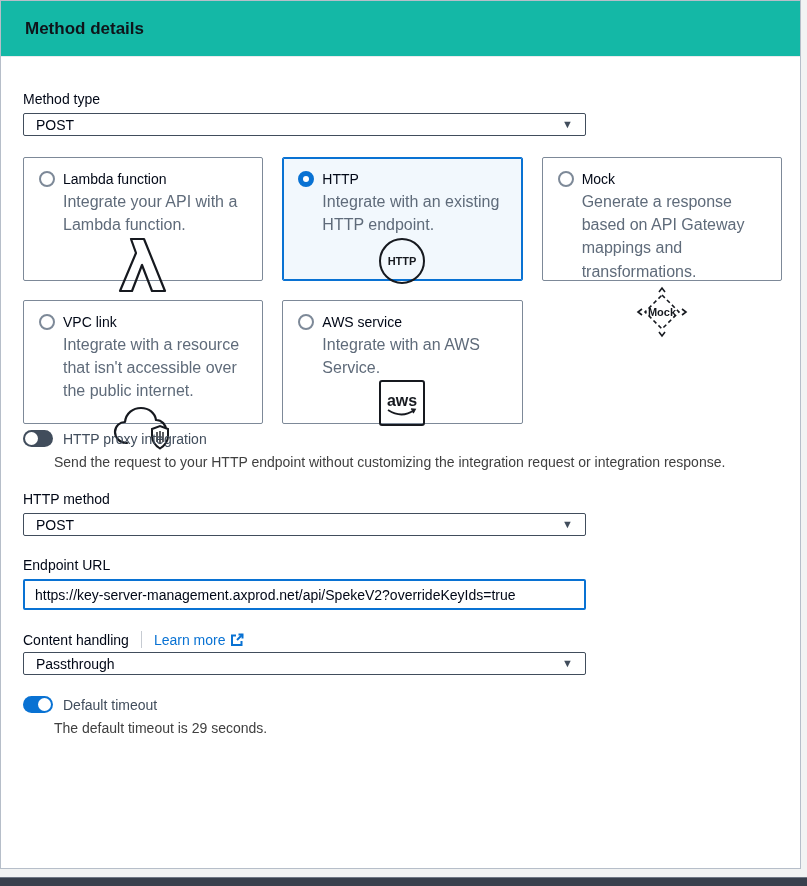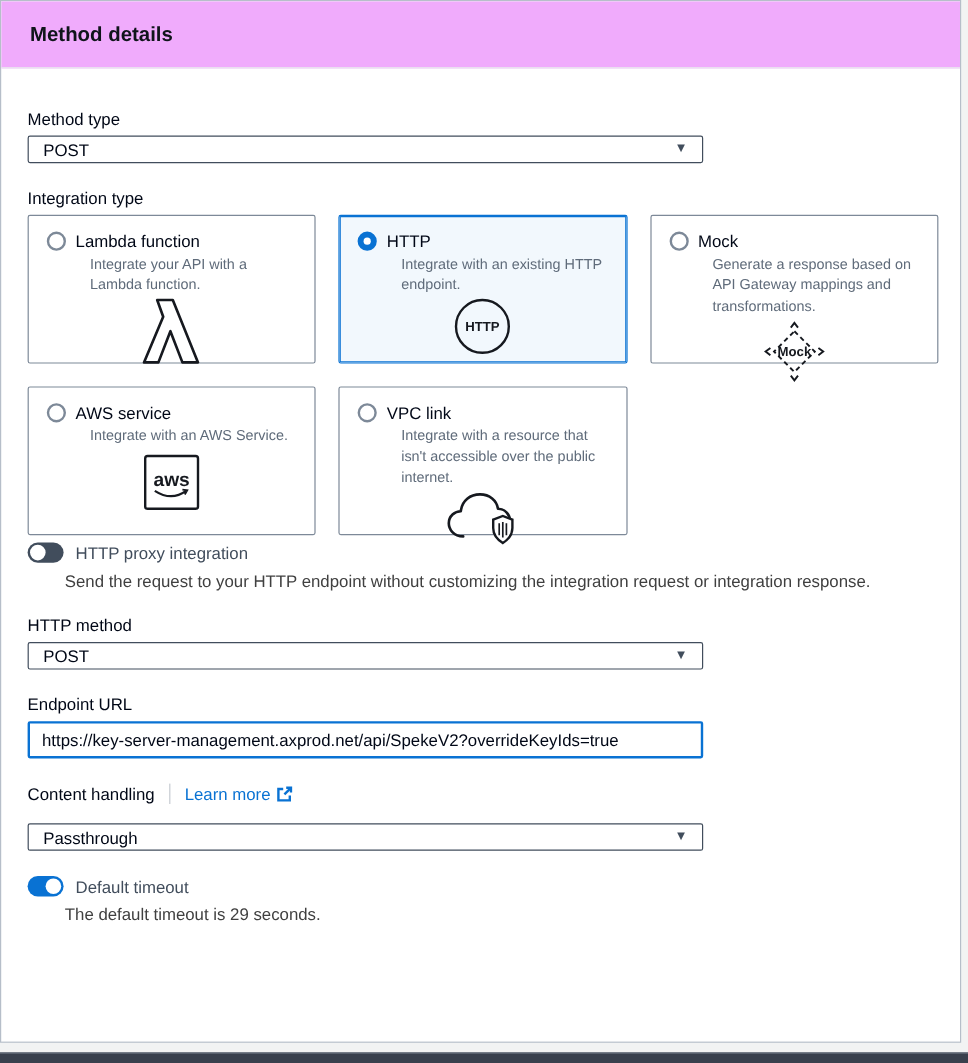--- a/index.html
+++ b/index.html
@@ -11,21 +11,21 @@
     overflow:hidden;
     position:relative;
   }
   .card {
     width:801px; height:869px;
     background:#ffffff;
     border:1px solid #b6bec9;
     overflow:hidden;
   }
   .card-header {
-    background:#f0abfc;
+    background:#14b8a6;
     border-bottom:1px solid #e9ebed;
     padding:18px 24px 17px 24px;
   }
   .card-header h1 { font-size:17px; font-weight:bold; color:#0f141a; }
   .card-body { padding:22px 22px 16px 22px; }
 
   .field-label { font-size:14px; color:#000716; margin-bottom:6px; }
   .section { margin-top:21px; }
   .section:first-child { margin-top:12px; }
 
@@ -77,43 +77,43 @@
     border:2px solid #7d8998; background:#fff;
     flex:none; position:relative;
   }
   .radio.checked { border-color:#0972d3; background:#0972d3; }
   .radio.checked::after {
     content:""; position:absolute; left:50%; top:50%;
     width:6px; height:6px; border-radius:50%;
     background:#fff; transform:translate(-50%,-50%);
   }
   .opt-desc {
-    margin:3px 0 0 36px;
-    font-size:12px; line-height:1.45; color:#5f6b7a;
+    margin:3px 0 0 24px;
+    font-size:16px; line-height:1.45; color:#5f6b7a;
     max-width:190px;
   }
   .opt-icon { flex:1; display:flex; align-items:center; justify-content:center; }
 
   .toggle-row { display:flex; align-items:center; gap:10px; }
   .toggle {
     width:30px; height:17px; border-radius:9px;
     position:relative; flex:none; cursor:pointer;
   }
   .toggle.off { background:#414d5c; }
   .toggle.on  { background:#0972d3; }
   .toggle::after {
     content:""; position:absolute; top:2px;
     width:13px; height:13px; border-radius:50%; background:#fff;
   }
   .toggle.off::after { left:2px; }
   .toggle.on::after  { right:2px; }
   .toggle-label { font-size:14px; color:#414d5c; }
   .toggle-desc { margin:7px 0 0 31px; font-size:14px; color:#404040; }
 
-  .ch-row { display:flex; align-items:center; gap:12px; margin-bottom:16px; }
+  .ch-row { display:flex; align-items:center; gap:12px; margin-bottom:4px; }
   .ch-label { font-size:14px; color:#000716; }
   .v-div { width:1px; height:17px; background:#c6cbd2; }
   .learn-more {
     display:flex; align-items:center; gap:5px;
     font-size:14px; color:#0972d3; text-decoration:none; cursor:pointer;
   }
 
   .footer-bar {
     position:absolute; left:0; bottom:0;
     width:807px; height:9px;
@@ -134,21 +134,20 @@
 
     <div class="section">
       <div class="field-label">Method type</div>
       <div class="select-box">
         <span>POST</span>
         <span class="caret">▼</span>
       </div>
     </div>
 
     <div class="section">
-      <div class="field-label">Integration type</div>
 
       <div class="opt-grid">
 
         <div class="opt-card">
           <div class="opt-head">
             <span class="radio"></span>
             <span class="opt-title">Lambda function</span>
           </div>
           <div class="opt-desc">Integrate your API with a Lambda function.</div>
           <div class="opt-icon">
@@ -189,44 +188,44 @@
             </svg>
           </div>
         </div>
       </div>
 
       <div class="opt-grid">
 
         <div class="opt-card">
           <div class="opt-head">
             <span class="radio"></span>
+            <span class="opt-title">VPC link</span>
+          </div>
+          <div class="opt-desc">Integrate with a resource that isn't accessible over the public internet.</div>
+          <div class="opt-icon">
+            <svg width="62" height="50" viewBox="0 0 62 50">
+              <path d="M15 40 C7 40 3 34 3 29 C3 23 8 19 13 19 C14 10 21 5 29 5 C37 5 43 10 44 17 C50 17 54 22 54 27 C54 31 52 34 49 36" fill="none" stroke="#16191f" stroke-width="2.2" stroke-linejoin="round" stroke-linecap="round"></path>
+              <path d="M40 26 L48 23 L56 26 V33 C56 39 52 43 48 45.5 C44 43 40 39 40 33 Z" fill="#ffffff" stroke="#16191f" stroke-width="2"></path>
+              <path d="M45 29 V39 M48 28 V41 M51 29 V39" fill="none" stroke="#16191f" stroke-width="1.4"></path>
+            </svg>
+          </div>
+        </div>
+
+        <div class="opt-card">
+          <div class="opt-head">
+            <span class="radio"></span>
             <span class="opt-title">AWS service</span>
           </div>
           <div class="opt-desc">Integrate with an AWS Service.</div>
           <div class="opt-icon">
             <svg width="48" height="48" viewBox="0 0 48 48">
               <rect x="2" y="2" width="44" height="44" rx="2" fill="none" stroke="#16191f" stroke-width="2"></rect>
               <text x="24" y="27" text-anchor="middle" font-size="16" font-weight="bold" fill="#16191f">aws</text>
               <path d="M10 31 Q 24 40 36 31" fill="none" stroke="#16191f" stroke-width="1.8"></path>
               <path d="M33 30 L37 30.5 L35 34" fill="none" stroke="#16191f" stroke-width="1.6"></path>
-            </svg>
-          </div>
-        </div>
-
-        <div class="opt-card">
-          <div class="opt-head">
-            <span class="radio"></span>
-            <span class="opt-title">VPC link</span>
-          </div>
-          <div class="opt-desc">Integrate with a resource that isn't accessible over the public internet.</div>
-          <div class="opt-icon">
-            <svg width="62" height="50" viewBox="0 0 62 50">
-              <path d="M15 40 C7 40 3 34 3 29 C3 23 8 19 13 19 C14 10 21 5 29 5 C37 5 43 10 44 17 C50 17 54 22 54 27 C54 31 52 34 49 36" fill="none" stroke="#16191f" stroke-width="2.2" stroke-linejoin="round" stroke-linecap="round"></path>
-              <path d="M40 26 L48 23 L56 26 V33 C56 39 52 43 48 45.5 C44 43 40 39 40 33 Z" fill="#ffffff" stroke="#16191f" stroke-width="2"></path>
-              <path d="M45 29 V39 M48 28 V41 M51 29 V39" fill="none" stroke="#16191f" stroke-width="1.4"></path>
             </svg>
           </div>
         </div>
 
         <div></div>
       </div>
     </div>
 
     <div class="section" style="margin-top:6px;">
       <div class="toggle-row">

